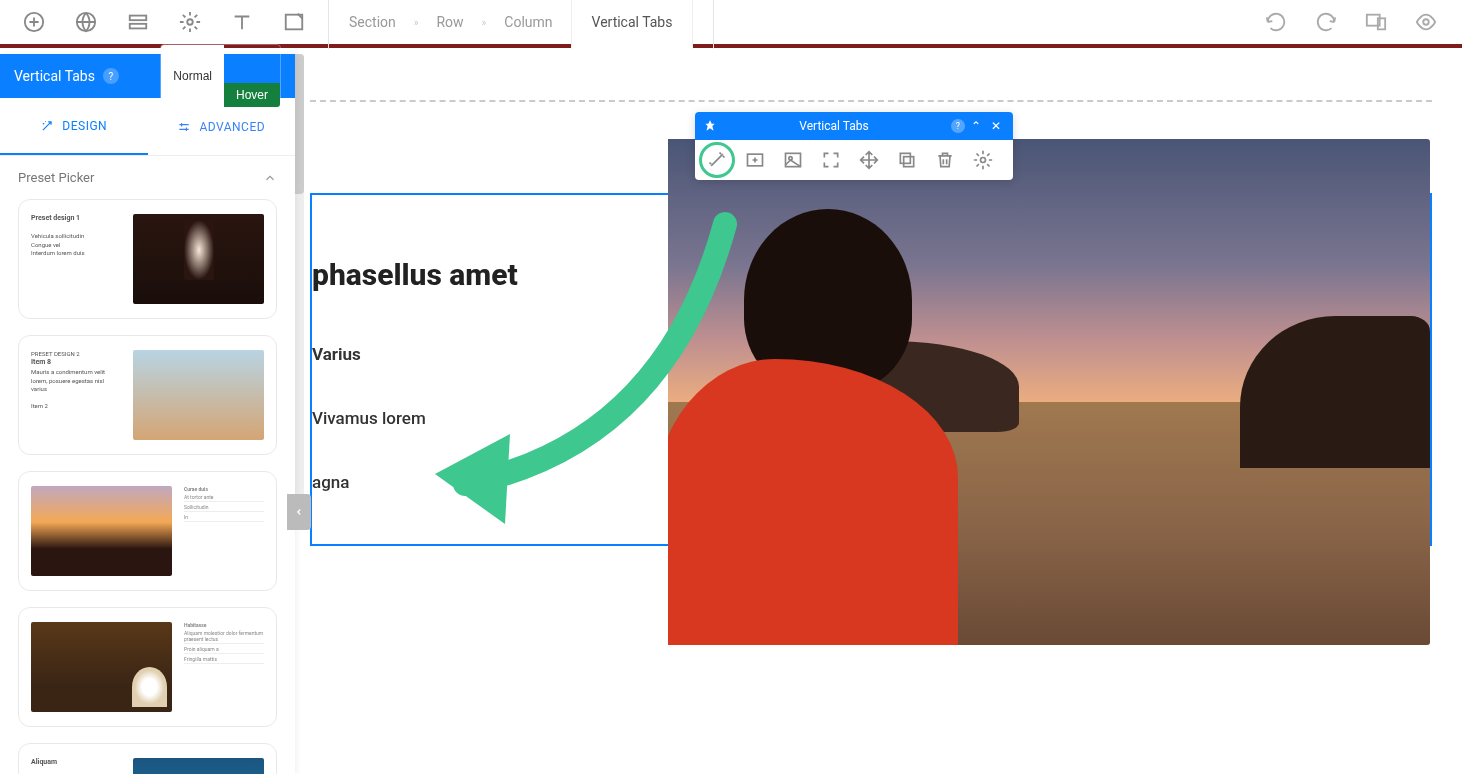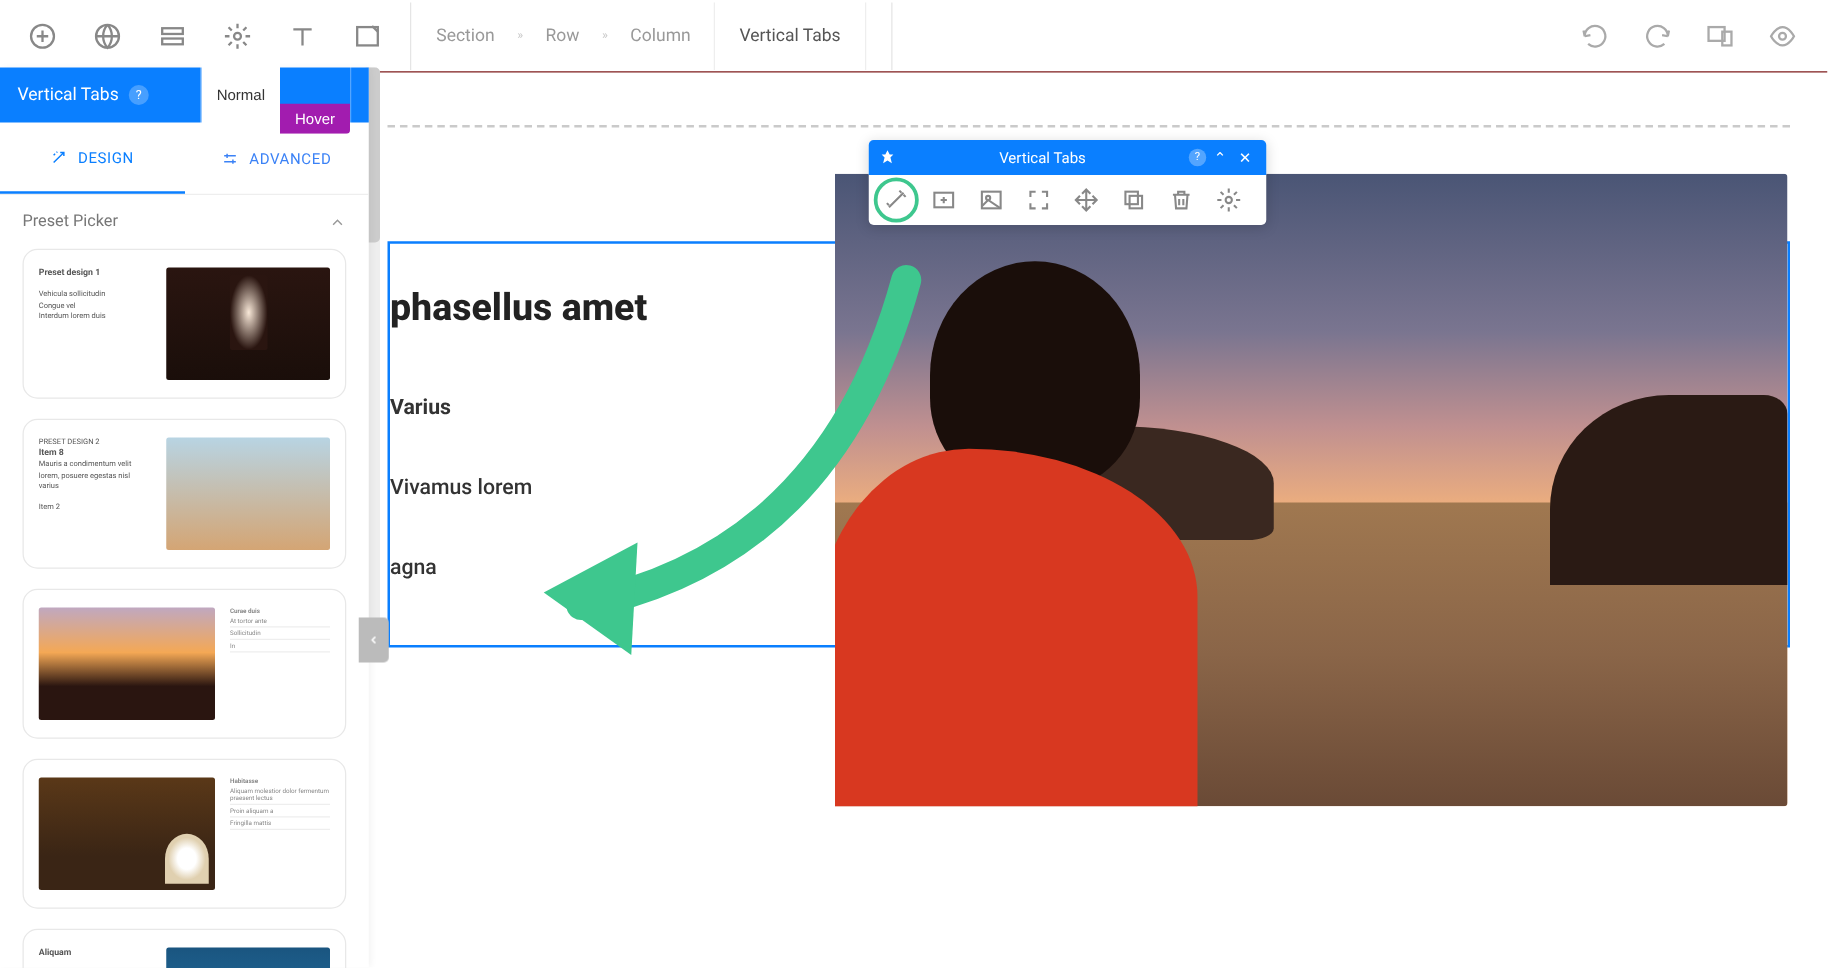--- a/index.html
+++ b/index.html
@@ -1,40 +1,40 @@
 <!DOCTYPE html>
 <html><head>
 <meta charset="utf-8">
 <style>
 * { box-sizing: border-box; margin: 0; padding: 0; }
 body { font-family: -apple-system, "Segoe UI", Roboto, sans-serif; background: #fff; overflow: hidden; width: 1462px; height: 774px; position: relative; }
 
 
-.top-toolbar { height: 58px; display: flex; align-items: center; border-bottom: 1px solid #7f1d1d; justify-content: space-between; }
+.top-toolbar { height: 48px; display: flex; align-items: center; border-bottom: 4px solid #7f1d1d; justify-content: space-between; }
 .top-left-icons { display: flex; align-items: center; padding: 0 8px; gap: 0; }
 .top-left-icons .icn { width: 52px; height: 54px; display: flex; align-items: center; justify-content: center; color: #888; cursor: pointer; }
 .top-left-icons .icn svg { width: 22px; height: 22px; }
 
 .breadcrumb { display: flex; align-items: center; border-left: 1px solid #e5e5e5; border-right: 1px solid #e5e5e5; height: 54px; padding: 0 20px; gap: 18px; color: #999; font-size: 14px; }
 .breadcrumb .bc-item { color: #999; cursor: pointer; }
 .breadcrumb .bc-sep { color: #ccc; font-size: 10px; }
 .breadcrumb .bc-last { background: #fff; border: 1px solid #eee; border-top: none; border-bottom: none; padding: 0 20px; height: 54px; display: flex; align-items: center; color: #555; position: relative; }
 
 .top-right-icons { margin-left: auto; display: flex; align-items: center; padding-right: 20px; gap: 18px; }
 .top-right-icons .icn { width: 32px; height: 32px; display: flex; align-items: center; justify-content: center; color: #aaa; cursor: pointer; }
 .top-right-icons .icn svg { width: 22px; height: 22px; }
 
 
 .left-panel { position: absolute; left: 0; top: 54px; width: 295px; bottom: 0; background: #fff; box-shadow: 2px 0 6px rgba(0,0,0,0.06); z-index: 50; display: flex; flex-direction: column; }
 .panel-header { height: 44px; background: #0a7fff; display: flex; align-items: center; padding: 0 14px; color: #fff; font-size: 14px; gap: 8px; }
 .panel-header .help { width: 16px; height: 16px; background: rgba(255,255,255,0.25); border-radius: 50%; display: inline-flex; align-items: center; justify-content: center; font-size: 10px; }
 .state-toggle { margin-left: auto; display: flex; border-radius: 4px; overflow: hidden; border: 1px solid rgba(255,255,255,0.3); justify-content: flex-end; }
 .state-toggle button { border: none; padding: 5px 12px; font-size: 12px; cursor: pointer; }
 .state-toggle .normal { background: #fff; color: #333; }
-.state-toggle .hover { background: #a21caf; color: #fff; margin-top: 38px; }
+.state-toggle .hover { background: #15803d; color: #fff; margin-top: 38px; }
 
 .panel-tabs { display: flex; height: 58px; border-bottom: 1px solid #eee; }
 .panel-tabs .ptab { flex: 1; display: flex; align-items: center; justify-content: center; gap: 8px; font-size: 12px; color: #3b82f6; letter-spacing: 0.5px; cursor: pointer; }
 .panel-tabs .ptab.active { color: #0a7fff; border-bottom: 2px solid #0a7fff; }
 .panel-tabs .ptab svg { width: 14px; height: 14px; }
 
 .panel-body { flex: 1; overflow-y: auto; padding: 0; }
 .section-head { display: flex; align-items: center; justify-content: space-between; padding: 14px 18px; color: #777; font-size: 13px; cursor: pointer; }
 .section-head svg { width: 14px; height: 14px; color: #999; }
 
@@ -68,21 +68,21 @@
 .float-head .title { flex: 1; text-align: center; }
 .float-head .help2 { width: 14px; height: 14px; background: rgba(255,255,255,0.3); border-radius: 50%; display: inline-flex; align-items: center; justify-content: center; font-size: 9px; }
 .float-head .caret, .float-head .close { width: 14px; cursor: pointer; font-size: 12px; }
 .float-body { display: flex; align-items: center; padding: 8px 10px; gap: 14px; }
 .float-body .ficn { width: 24px; height: 24px; display: flex; align-items: center; justify-content: center; color: #888; cursor: pointer; position: relative; }
 .float-body .ficn svg { width: 20px; height: 20px; }
 .float-body .ficn.highlighted::before { content:''; position:absolute; inset:-6px; border: 3px solid #3ec78e; border-radius: 50%; }
 
 
 .content-block { position: absolute; left: 0; top: 139px; right: 30px; border: 2px solid #0a7fff; padding: 0; display: flex; }
-.content-left { padding: 34px 0 30px 0; }
+.content-left { padding: 34px 0 30px 0; margin-top: 28px; }
 .content-left h1 { font-size: 30px; font-weight: 800; color: #222; margin-bottom: 30px; }
 .tab-list { list-style: none; }
 .tab-list li { font-size: 17px; color: #333; padding: 22px 0; font-weight: 500; }
 .tab-list li.active { font-weight: 700; }
 
 .hero-img { position: absolute; left: 356px; top: -56px; right: 0; height: 506px; border-radius: 0 3px 3px 0; overflow: hidden; }
 .sky { position: absolute; inset: 0; background: linear-gradient(0deg, #f5b47b 45%, #c09090 60%, #7a7590 75%, #4a5575 100%); }
 .ground { position: absolute; left: 0; right: 0; bottom: 0; height: 48%; background: linear-gradient(0deg, #6a4a36 0%, #8a6548 50%, #a07850 100%); }
 .rocks-left { position: absolute; left: 18%; bottom: 42%; width: 28%; height: 18%; background: #3a2820; border-radius: 40% 60% 10% 10% / 60% 50% 10% 10%; }
 .rocks-right { position: absolute; right: 0; bottom: 35%; width: 25%; height: 30%; background: #2a1a14; border-radius: 50% 10% 0 0 / 60% 10% 0 0; }

